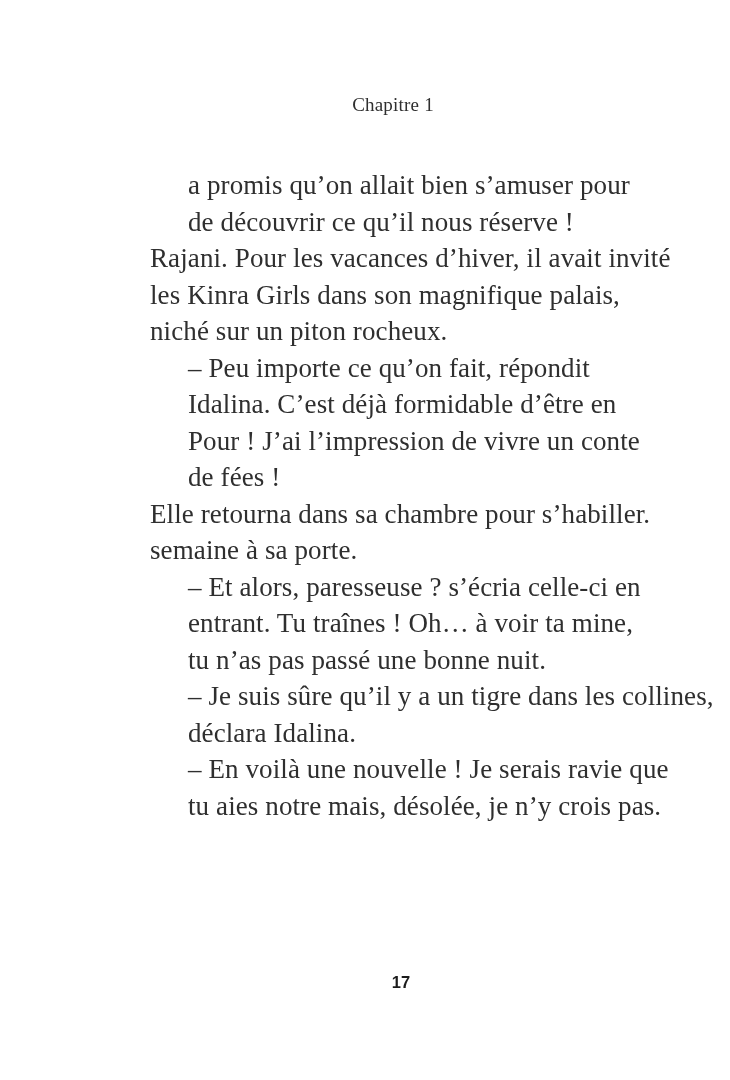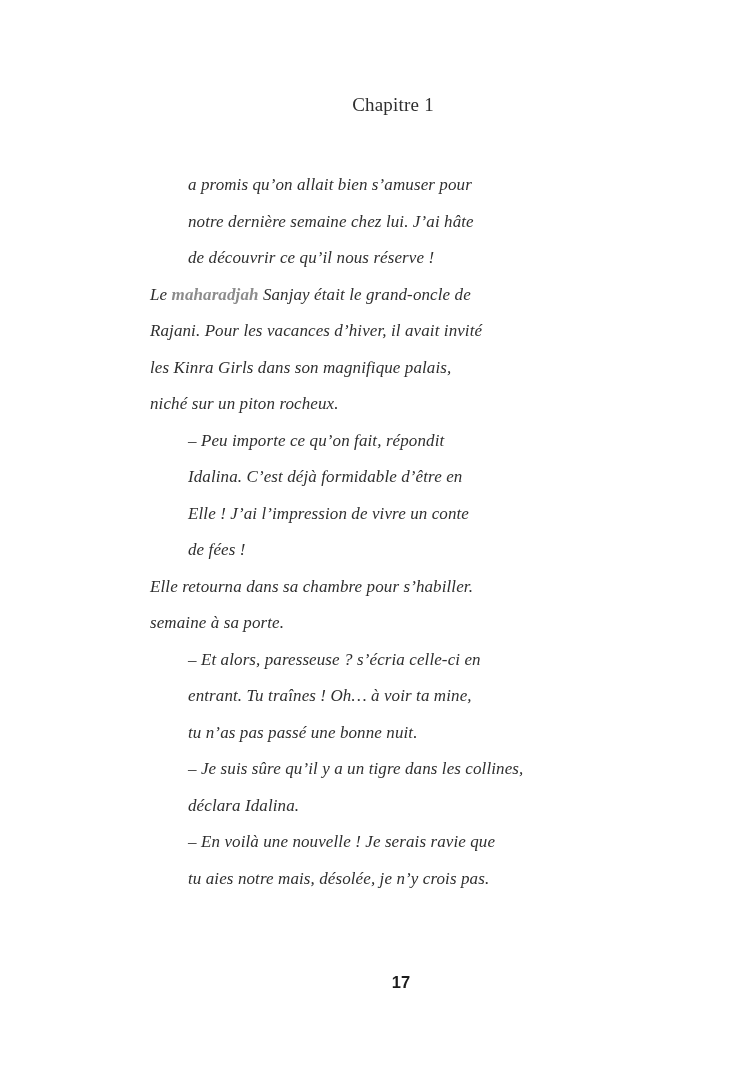--- a/index.html
+++ b/index.html
@@ -26,24 +26,23 @@
     font-size: 19px;
     line-height: 24px;
     letter-spacing: 0.2px;
     color: var(--text-color, #2f2f2f);
   }
   .body-text {
     position: absolute;
     top: 167px;
     left: 122px;
     width: 520px;
-    font-size: 17px;
+    font-size: 27px;
     line-height: 36.5px;
     letter-spacing: 0.1px;
-    font-style: italic;
   }
   .line {
     white-space: nowrap;
   }
   .line.indent {
     padding-left: 38px;
   }
   .accent-word {
     font-weight: bold;
     color: var(--accent-color, #8c8c8c);
@@ -63,29 +62,27 @@
 </style>
 </head>
 <body>
 
 <div class="book-page" style="--page-bg: #ffffff; --text-color: #2f2f2f; --accent-color: #8c8c8c;">
 
   <div class="chapter-heading">Chapitre 1</div>
 
   <div class="body-text">
     <div class="line indent">a promis qu’on allait bien s’amuser pour</div>
-    <div class="line indent">notre dernière semaine chez lui. J’ai hâte</div>
     <div class="line indent">de découvrir ce qu’il nous réserve !</div>
-    <div class="line"><span>Le </span><span class="accent-word">maharadjah</span><span> Sanjay était le grand-oncle de</span></div>
     <div class="line">Rajani. Pour les vacances d’hiver, il avait invité</div>
     <div class="line">les Kinra Girls dans son magnifique palais,</div>
     <div class="line">niché sur un piton rocheux.</div>
     <div class="line indent">– Peu importe ce qu’on fait, répondit</div>
     <div class="line indent">Idalina. C’est déjà formidable d’être en</div>
-    <div class="line indent">Elle ! J’ai l’impression de vivre un conte</div>
+    <div class="line indent">Pour ! J’ai l’impression de vivre un conte</div>
     <div class="line indent">de fées !</div>
     <div class="line">Elle retourna dans sa chambre pour s’habiller.</div>
     <div class="line">semaine à sa porte.</div>
     <div class="line indent">– Et alors, paresseuse ? s’écria celle-ci en</div>
     <div class="line indent">entrant. Tu traînes ! Oh… à voir ta mine,</div>
     <div class="line indent">tu n’as pas passé une bonne nuit.</div>
     <div class="line indent">– Je suis sûre qu’il y a un tigre dans les collines,</div>
     <div class="line indent">déclara Idalina.</div>
     <div class="line indent">– En voilà une nouvelle ! Je serais ravie que</div>
     <div class="line indent">tu aies notre mais, désolée, je n’y crois pas.</div>

